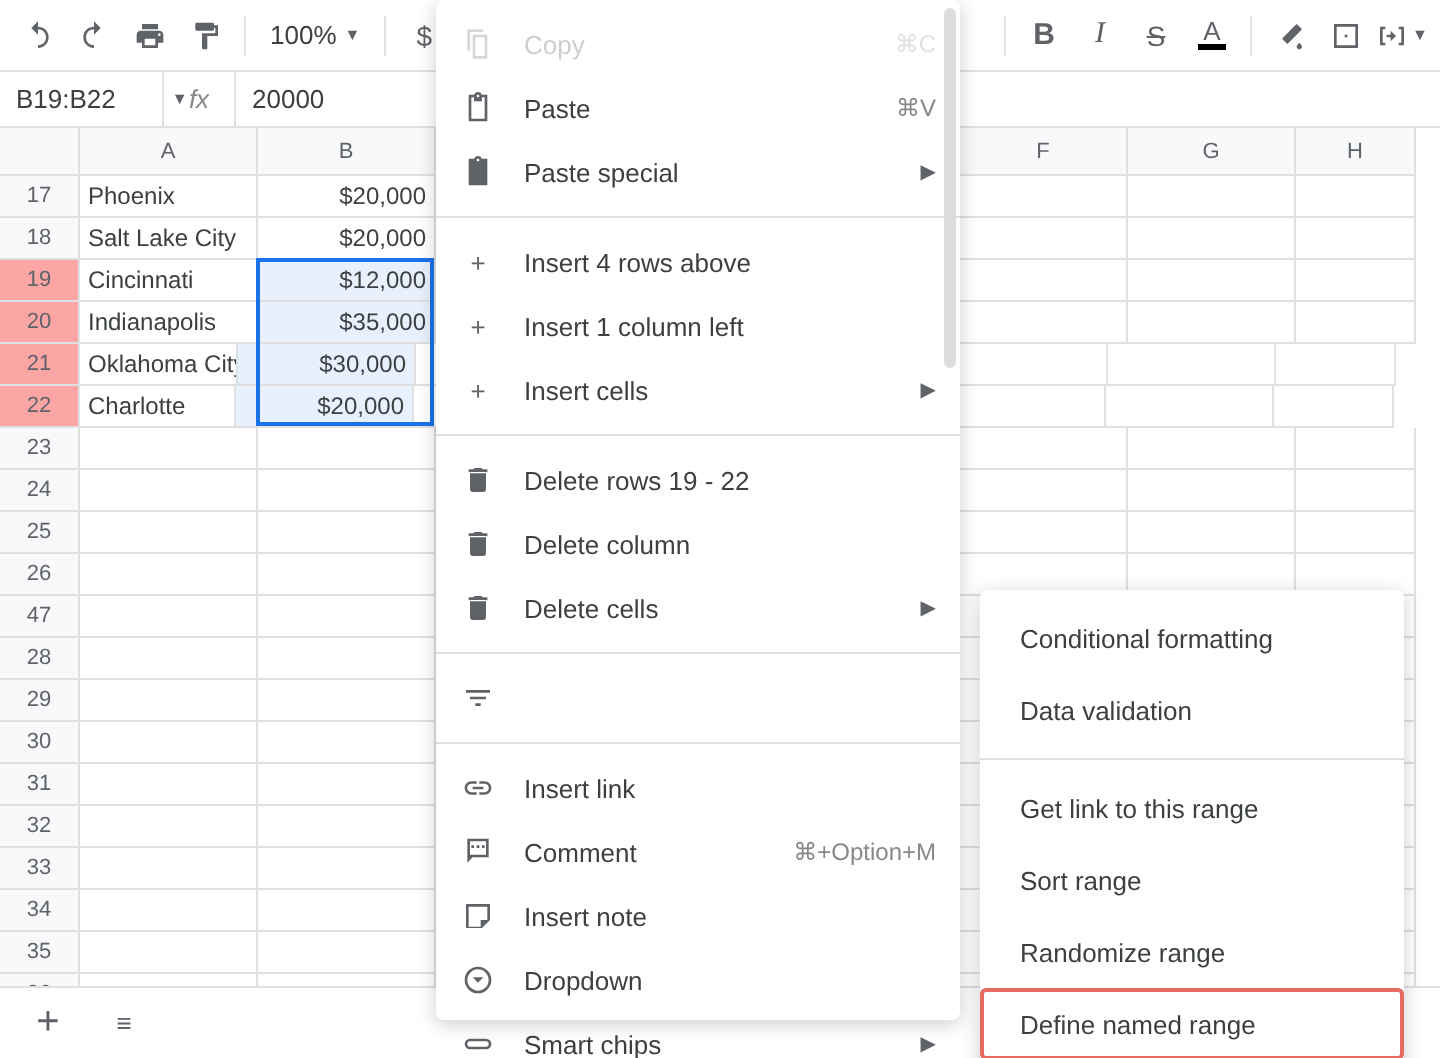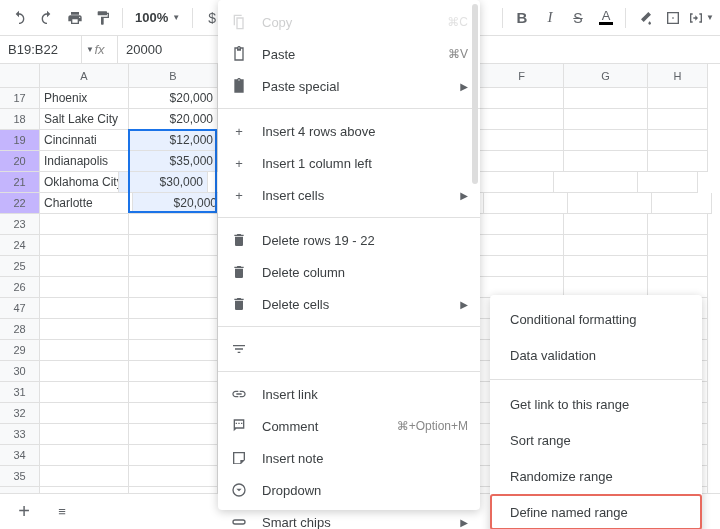--- a/index.html
+++ b/index.html
@@ -1,38 +1,38 @@
 <!DOCTYPE html>
 <html><head>
 <meta charset="utf-8">
 <style>
 * { box-sizing: border-box; margin: 0; padding: 0; font-family: Arial, sans-serif; }
 body { width: 720px; height: 529px; overflow: hidden; background: #fff; font-size: 13px; color: #3c4043; position: relative; }
 
 .toolbar { height: 36px; display: flex; align-items: center; padding: 0 6px; border-bottom: 1px solid #e0e0e0; gap: 2px; position: relative; }
 .toolbar-btn { width: 26px; height: 26px; display: flex; align-items: center; justify-content: center; border-radius: 3px; cursor: pointer; color: #5f6368; }
 .toolbar-sep { width: 1px; height: 20px; background: #e0e0e0; margin: 0 4px; }
-.zoom { font-size: 13px; padding: 0 6px; display: flex; align-items: center; gap: 4px; cursor: pointer; font-weight: bold; }
+.zoom { font-size: 13px; padding: 0 6px; display: flex; align-items: center; gap: 4px; cursor: pointer; }
 .dropdown-arrow { font-size: 8px; color: #5f6368; }
 
 .formula-bar { height: 28px; display: flex; align-items: center; border-bottom: 1px solid #e0e0e0; }
 .name-box { width: 82px; height: 100%; border-right: 1px solid #e0e0e0; display: flex; align-items: center; padding: 0 8px; font-size: 13px; justify-content: space-between; gap: 28px; }
 .fx { width: 36px; text-align: center; font-style: italic; color: #888; font-size: 13px; border-right: 1px solid #e0e0e0; height: 100%; display: flex; align-items: center; justify-content: center; }
 .formula-input { flex: 1; padding: 0 8px; font-size: 13px; }
 
 .sheet { display: flex; position: relative; }
 .rowcol-corner { width: 40px; height: 24px; background: #f8f9fa; border-right: 1px solid #e0e0e0; border-bottom: 1px solid #e0e0e0; }
 .col-headers { display: flex; height: 24px; }
 .col-header { background: #f8f9fa; border-right: 1px solid #e0e0e0; border-bottom: 1px solid #e0e0e0; text-align: center; font-size: 11px; color: #5f6368; line-height: 24px; }
 .col-A { width: 89px; } .col-B { width: 89px; } .col-F { width: 84px; } .col-G { width: 84px; } .col-H { width: 60px; }
 
 .grid-body { position: relative; }
 .row { display: flex; height: 21px; }
 .row-header { width: 40px; background: #f8f9fa; border-right: 1px solid #e0e0e0; border-bottom: 1px solid #e0e0e0; text-align: center; font-size: 11px; color: #5f6368; line-height: 21px; }
-.row-header.sel { background: #c4b5fd; }
+.row-header.sel { background: #fca5a5; }
 .cell { border-right: 1px solid #e0e0e0; border-bottom: 1px solid #e0e0e0; padding: 0 4px; font-size: 12px; line-height: 21px; overflow: hidden; white-space: nowrap; }
 .cell.num { text-align: right; }
 .cell.sel { background: #e8f0fe; }
 .sel-border { border: 2px solid #1a73e8; position: absolute; pointer-events: none; }
 
 .context-menu { position: absolute; background: #fff; box-shadow: 0 2px 10px rgba(0,0,0,0.2); border-radius: 4px; padding: 6px 0; z-index: 100; font-size: 13px; }
 .menu-item { height: 32px; display: flex; align-items: center; padding: 0 12px; cursor: pointer; gap: 14px; position: relative; }
 .menu-icon { width: 18px; height: 18px; display: flex; align-items: center; justify-content: center; color: #5f6368; flex-shrink: 0; }
 .menu-label { flex: 1; }
 .menu-shortcut { color: #888; font-size: 12px; }
@@ -190,21 +190,21 @@
         </div>
         <div class="row">
           <div class="cell col-A" style="width: 79px;">Oklahoma City</div>
           <div class="cell num col-B sel" style="width: 89px;">$30,000</div>
           <div class="cell" style="width: 262px;"></div>
           <div class="cell" style="width: 84px;"></div>
           <div class="cell" style="width: 84px;"></div>
           <div class="cell" style="width: 60px;"></div>
         </div>
         <div class="row">
-          <div class="cell col-A" style="width: 93px;">Charlotte</div>
+          <div class="cell col-A" style="width: 78px;">Charlotte</div>
           <div class="cell num col-B sel" style="width: 89px;">$20,000</div>
           <div class="cell" style="width: 262px;"></div>
           <div class="cell" style="width: 84px;"></div>
           <div class="cell" style="width: 84px;"></div>
           <div class="cell" style="width: 60px;"></div>
         </div>
         <div class="row">
           <div class="cell col-A" style="width: 89px;"></div>
           <div class="cell num col-B" style="width: 89px;"></div>
           <div class="cell" style="width: 262px;"></div>

